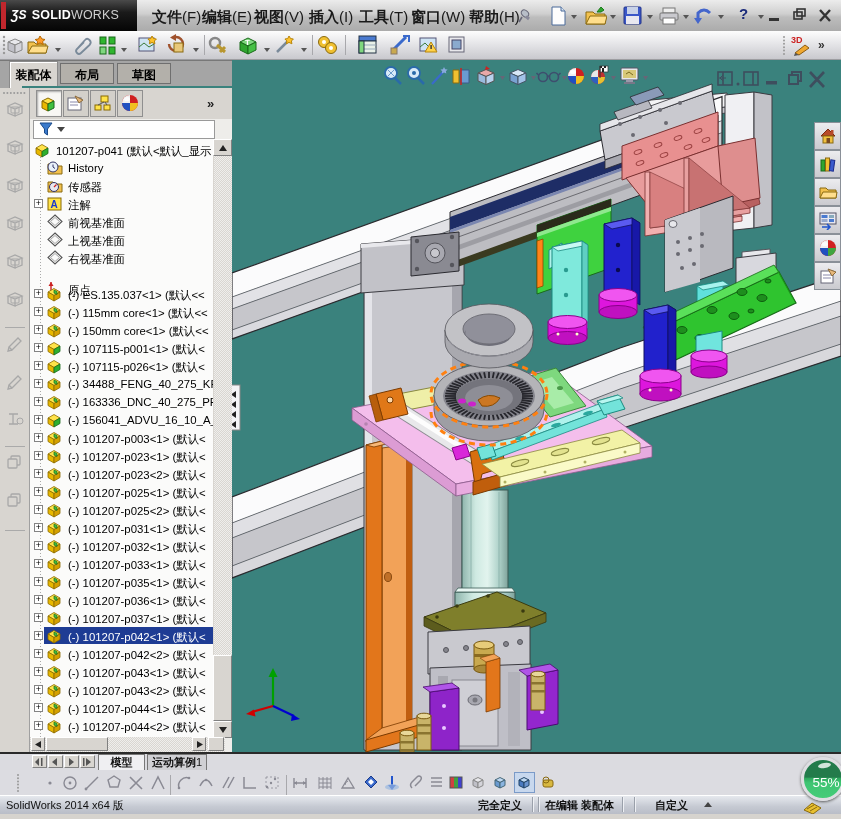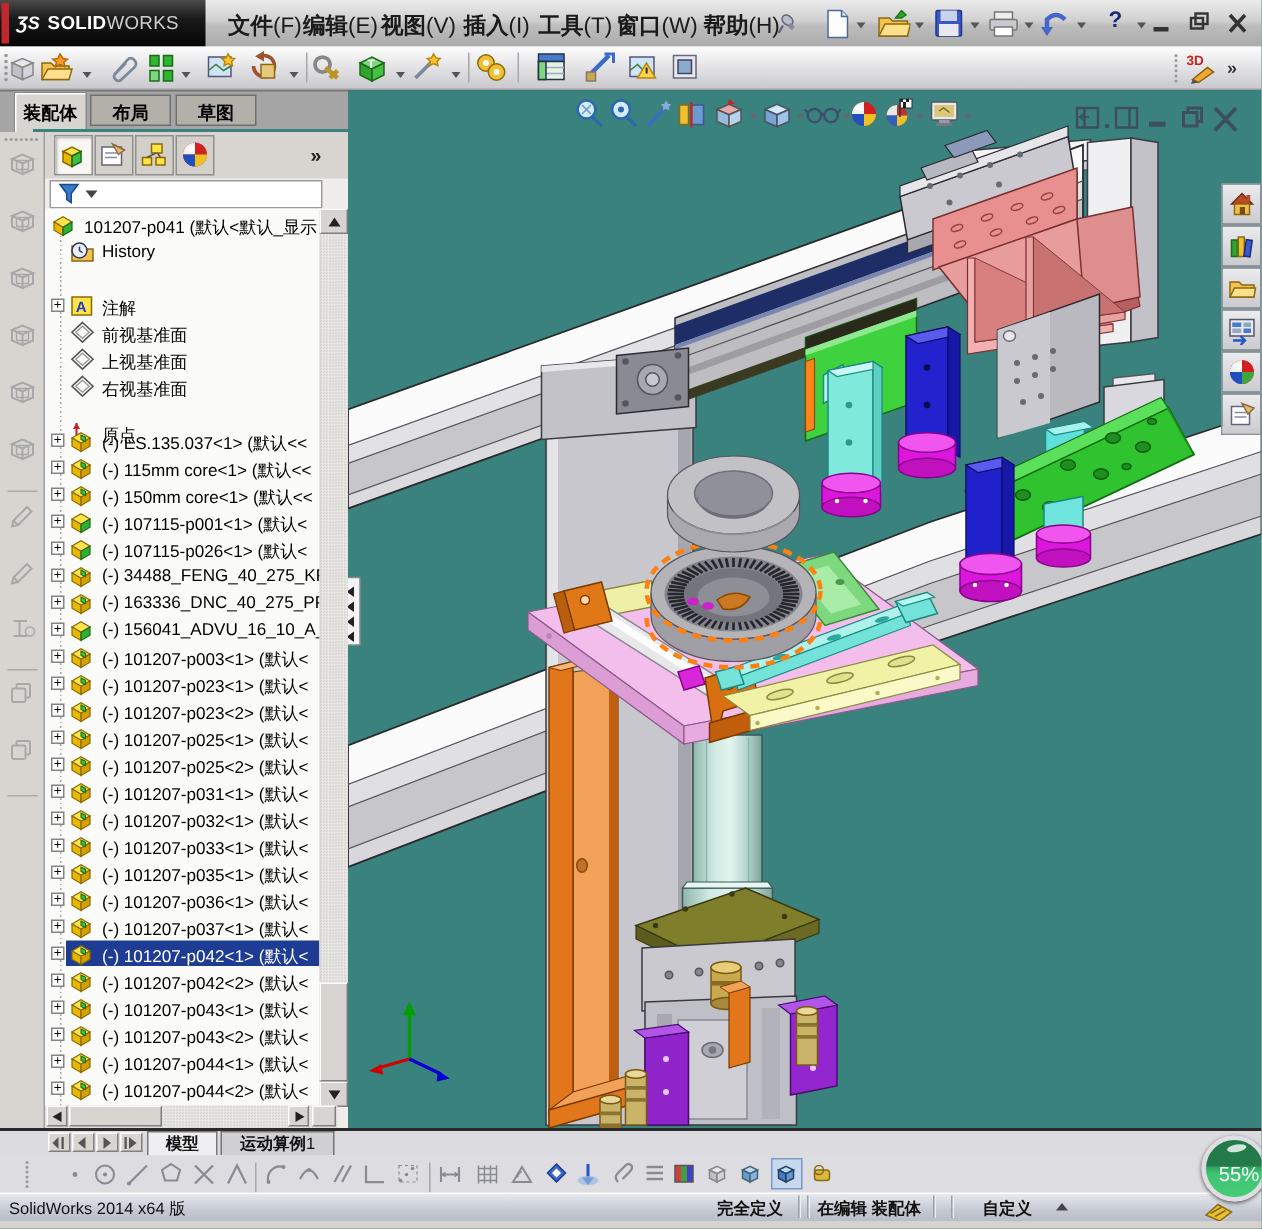--- a/index.html
+++ b/index.html
@@ -335,20 +335,28 @@
       </svg>
       <span class="tx" style="left:26px">101207-p041 (默认&lt;默认_显示</span>
     </div>
 <div class="trow" style="top:20px">
       <svg class="picon" width="18" height="17">
         <path d="M2 5 L7 5 L9 7 L16 7 L16 15 L2 15 Z" fill="#F2C14E" stroke="#8a6a10"></path>
         <circle cx="7" cy="8" r="5" fill="#E8F0FA" stroke="#336"></circle>
         <path d="M7 5.5 L7 8 L9 9.5" stroke="#336" fill="none"></path>
       </svg>
       <span class="tx">History</span>
+    </div>
+<div class="trow" style="top:38px">
+      <svg class="picon" width="18" height="17">
+        <path d="M2 5 L7 5 L9 7 L16 7 L16 15 L2 15 Z" fill="#F2C14E" stroke="#8a6a10"></path>
+        <circle cx="8" cy="10" r="4.5" fill="#E8E8F0" stroke="#336"></circle>
+        <path d="M8 10 L10.5 7.5" stroke="#C22" stroke-width="1.2"></path>
+      </svg>
+      <span class="tx">传感器</span>
     </div>
 <div class="trow" style="top:56px">
       <span class="plus">+</span>
       <svg class="picon" width="18" height="17">
         <rect x="2" y="3" width="13" height="12" fill="#FFE34A" stroke="#8a6a00"></rect>
         <text x="4.5" y="13" font-size="10" font-weight="bold" fill="#1a3acc" font-family="Liberation Sans">A</text>
       </svg>
       <span class="tx">注解</span>
     </div>
 <div class="trow" style="top:74px">
@@ -1149,21 +1157,21 @@
 <div class="abs sbtn" style="left:64px;top:755px;width:15px;height:13px"></div>
 <svg class="abs" style="left:66px;top:758px" width="11" height="8">
     <path d="M3 0 L3 8 L8 4 Z" fill="#555"></path>
   </svg>
 <div class="abs sbtn" style="left:80px;top:755px;width:15px;height:13px"></div>
 <svg class="abs" style="left:82px;top:758px" width="11" height="8">
     <path d="M4 0 L4 8 L9 4 Z" fill="#555"></path>
     <rect x="1" y="0" width="1.5" height="8" fill="#555"></rect>
   </svg>
 <div class="abs btab" style="left:98px;width:47px;background:#EFEFF2;font-weight:bold">模型</div>
-<div class="abs btab" style="left:147px;width:76px"><b>运动算例</b>1</div>
+<div class="abs btab" style="left:147px;width:60px"><b>运动算例</b>1</div>
 <div id="sketchbar" class="abs"></div>
 <svg class="abs" style="left:16px;top:773px" width="5" height="19">
     <circle cx="2" cy="2.0" r="1" fill="#999"></circle>
     <circle cx="2" cy="5.2" r="1" fill="#999"></circle>
     <circle cx="2" cy="8.4" r="1" fill="#999"></circle>
     <circle cx="2" cy="11.600000000000001" r="1" fill="#999"></circle>
     <circle cx="2" cy="14.8" r="1" fill="#999"></circle>
     <circle cx="2" cy="18.0" r="1" fill="#999"></circle>
   </svg>
 <svg class="abs" style="left:42px;top:774px" width="18" height="17">

